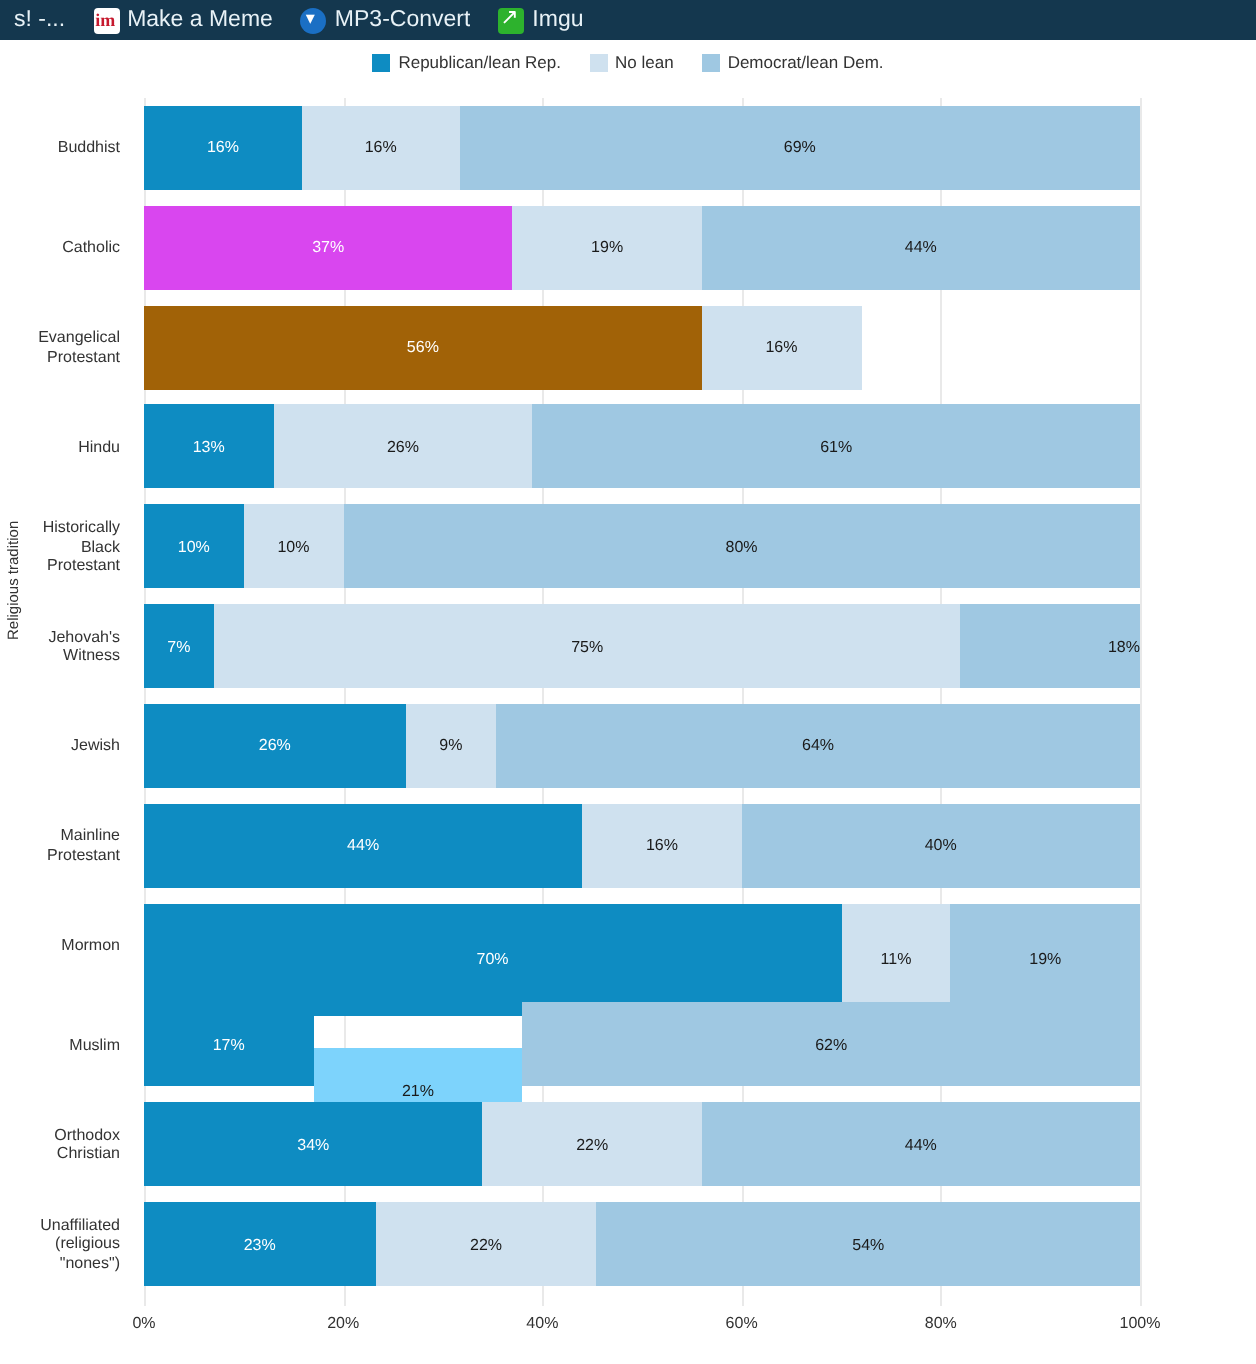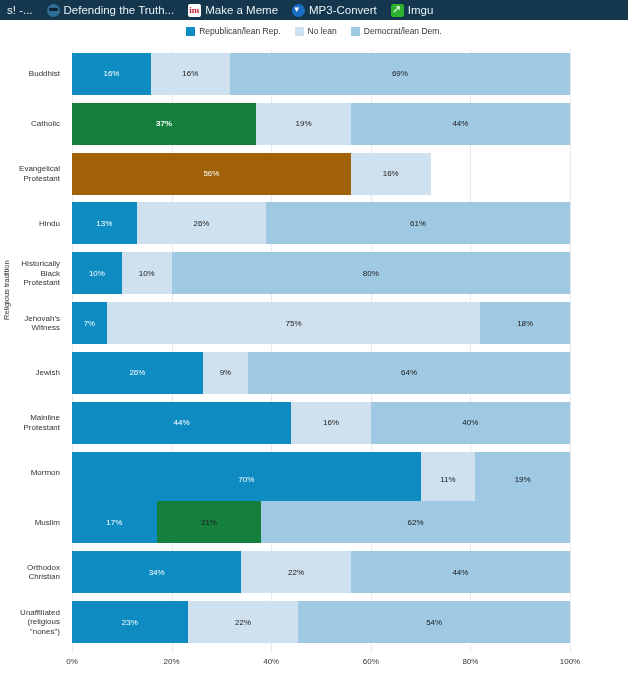--- a/index.html
+++ b/index.html
@@ -121,24 +121,20 @@
   }
 </style>
 </head>
 <body>
 
 <div id="browser-bar">
     <div class="bm-item">
       <span class="bm-label">s! -...</span>
     </div>
     <div class="bm-item">
-      <span class="fav mask"></span>
-      <span class="bm-label">Defending the Truth...</span>
-    </div>
-    <div class="bm-item">
       <span class="fav im"></span>
       <span class="bm-label">Make a Meme</span>
     </div>
     <div class="bm-item">
       <span class="fav chev"></span>
       <span class="bm-label">MP3-Convert</span>
     </div>
     <div class="bm-item">
       <span class="fav imgur"></span>
       <span class="bm-label">Imgu</span>
@@ -226,21 +222,21 @@
             <span>16%</span>
           </div>
           <div class="seg nolean" style="background: rgb(207, 225, 239); width: 15.8416%;">
             <span>16%</span>
           </div>
           <div class="seg dem" style="background: rgb(159, 200, 226); width: 68.3168%;">
             <span>69%</span>
           </div>
         </div>
         <div class="bar-row" style="top: 53.75px; height: 42px;">
-          <div class="seg rep" style="background: #15803d; width: 37%; font-weight: bold;">
+          <div class="seg rep" style="background: #d946ef; width: 37%;">
             <span>37%</span>
           </div>
           <div class="seg nolean" style="background: rgb(207, 225, 239); width: 19%;">
             <span>19%</span>
           </div>
           <div class="seg dem" style="background: rgb(159, 200, 226); width: 44%;">
             <span>44%</span>
           </div>
         </div>
         <div class="bar-row" style="top: 103.583px; height: 42px;">
@@ -273,21 +269,21 @@
             <span>80%</span>
           </div>
         </div>
         <div class="bar-row" style="top: 253.083px; height: 42px;">
           <div class="seg rep" style="background: rgb(14, 140, 194); width: 7%;">
             <span>7%</span>
           </div>
           <div class="seg nolean" style="background: rgb(207, 225, 239); width: 75%;">
             <span>75%</span>
           </div>
-          <div class="seg dem" style="background: rgb(159, 200, 226); width: 18%;">
+          <div class="seg dem" style="background: rgb(159, 200, 226); width: 18%; justify-content: flex-end;">
             <span>18%</span>
           </div>
         </div>
         <div class="bar-row" style="top: 302.917px; height: 42px;">
           <div class="seg rep" style="background: rgb(14, 140, 194); width: 26.2626%;">
             <span>26%</span>
           </div>
           <div class="seg nolean" style="background: rgb(207, 225, 239); width: 9.09091%;">
             <span>9%</span>
           </div>
@@ -314,21 +310,21 @@
             <span>11%</span>
           </div>
           <div class="seg dem" style="background: rgb(159, 200, 226); width: 19%;">
             <span>19%</span>
           </div>
         </div>
         <div class="bar-row" style="top: 452.417px; height: 42px;">
           <div class="seg rep" style="background: rgb(14, 140, 194); width: 17%;">
             <span>17%</span>
           </div>
-          <div class="seg nolean" style="background: #15803d; width: 21%;">
+          <div class="seg nolean" style="background: #7dd3fc; width: 21%; margin-top: 23px;">
             <span>21%</span>
           </div>
           <div class="seg dem" style="background: rgb(159, 200, 226); width: 62%;">
             <span>62%</span>
           </div>
         </div>
         <div class="bar-row" style="top: 502.25px; height: 42px;">
           <div class="seg rep" style="background: rgb(14, 140, 194); width: 34%;">
             <span>34%</span>
           </div>

